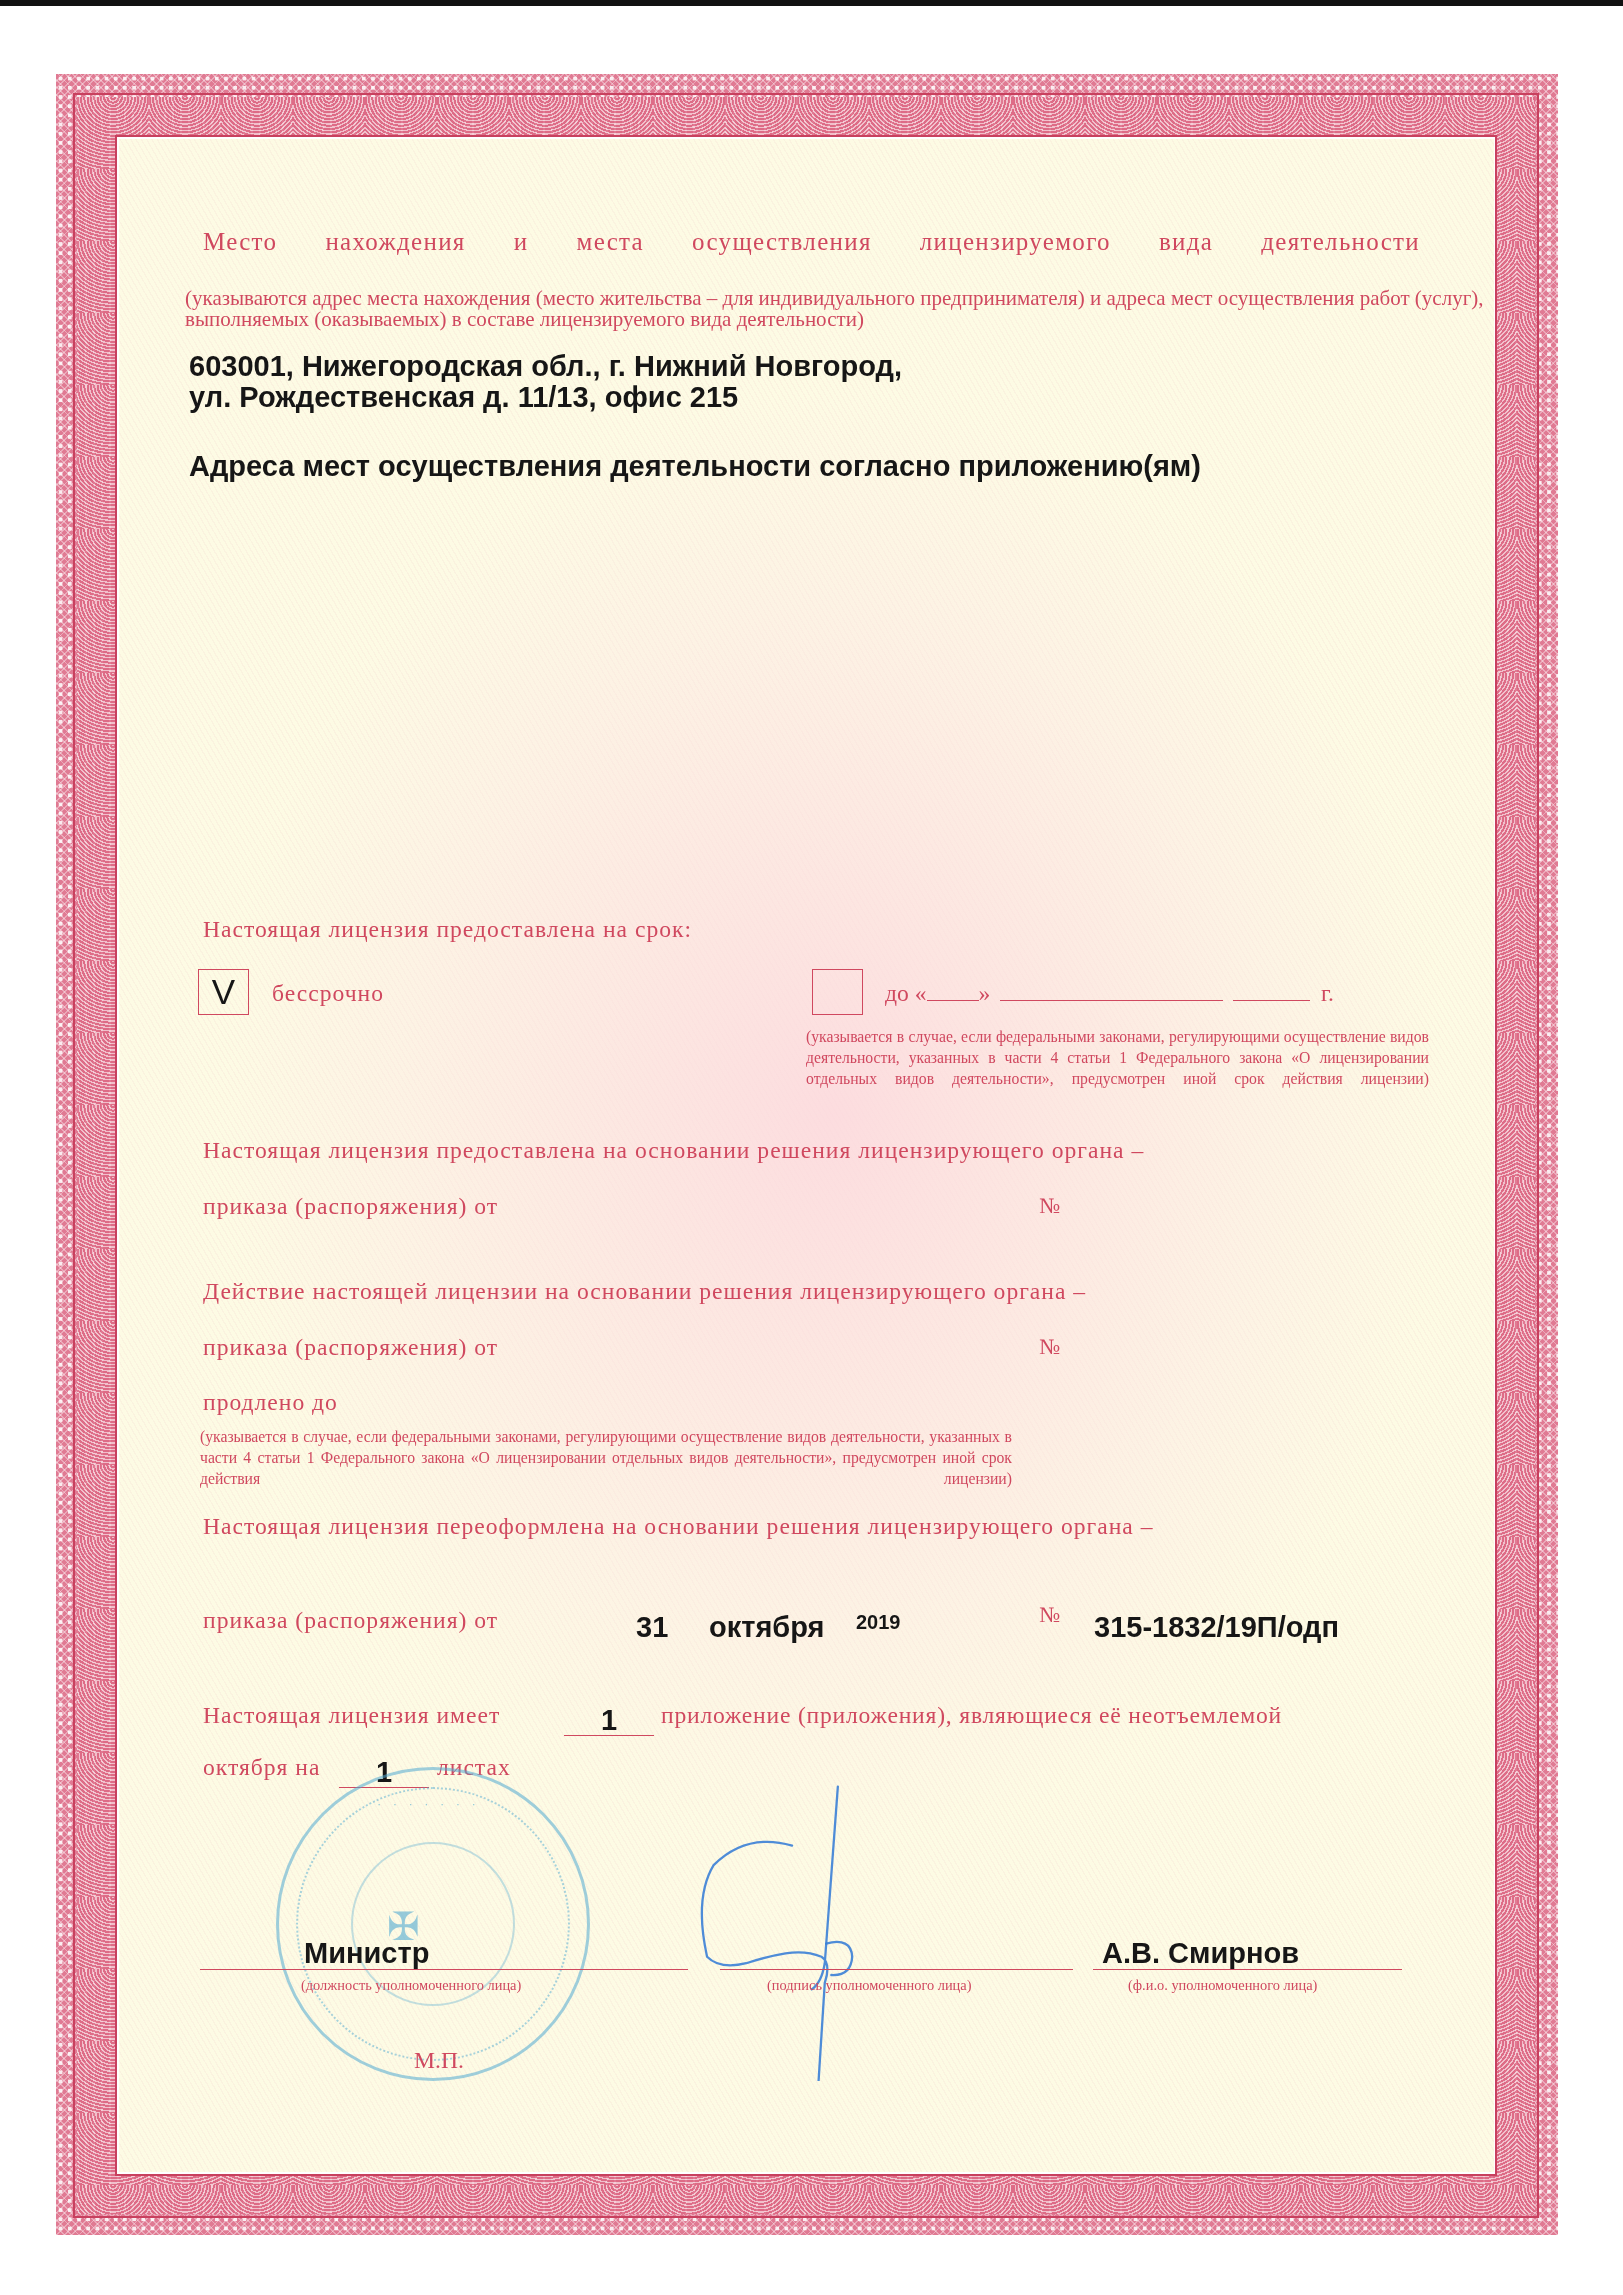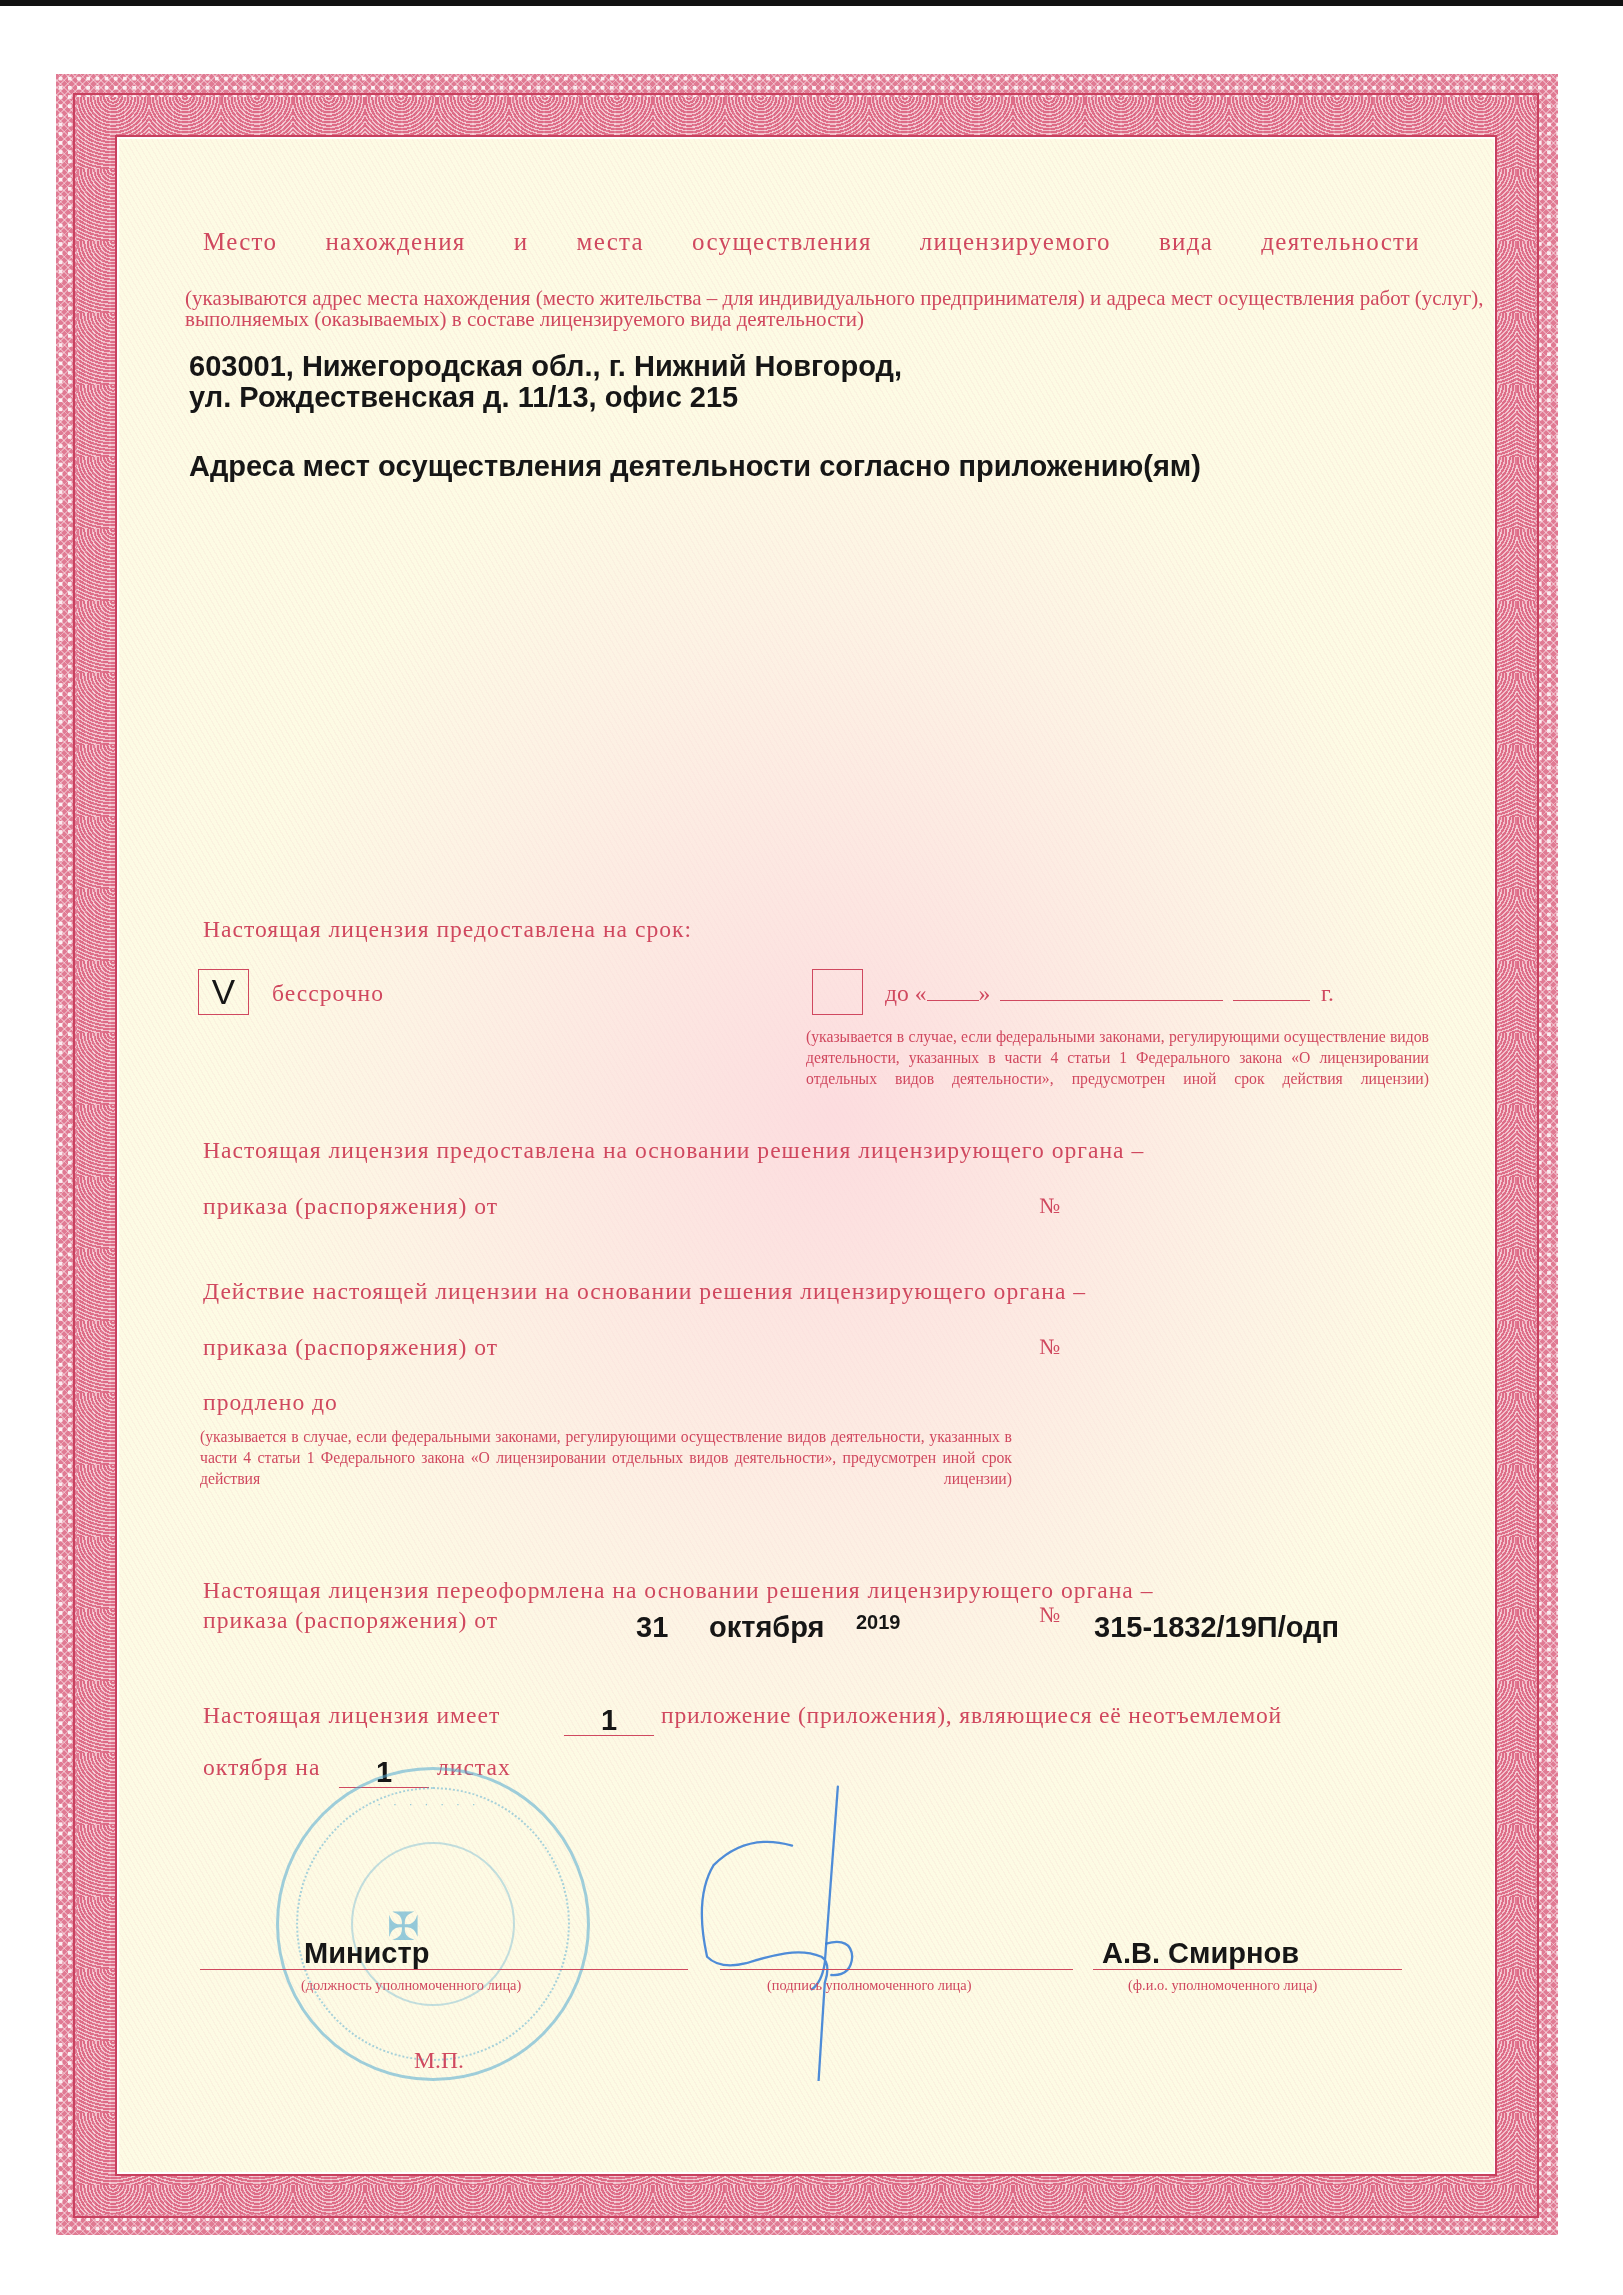--- a/index.html
+++ b/index.html
@@ -131,21 +131,21 @@
 <div class="red section-label" style="top:1137px;">Настоящая лицензия предоставлена на основании решения лицензирующего органа –</div>
 <div class="red section-label" style="top:1193px;">приказа (распоряжения)  от</div>
 <div class="red num-sign" style="left:1039px; top:1193px;">№</div>
 
 <div class="red section-label" style="top:1278px;">Действие настоящей лицензии на основании решения лицензирующего органа –</div>
 <div class="red section-label" style="top:1334px;">приказа (распоряжения)  от</div>
 <div class="red num-sign" style="left:1039px; top:1334px;">№</div>
 <div class="red section-label" style="top:1389px;">продлено до</div>
 <div class="red lnote" style="top:1426px;">(указывается в случае, если федеральными законами, регулирующими осуществление видов деятельности, указанных в части 4 статьи 1 Федерального закона «О лицензировании отдельных видов деятельности», предусмотрен иной срок действия лицензии)</div>
 
-<div class="red section-label" style="top:1577px;">Настоящая лицензия переоформлена на основании решения лицензирующего органа –</div>
+<div class="red section-label" style="top:1513px;">Настоящая лицензия переоформлена на основании решения лицензирующего органа –</div>
 <div class="red section-label" style="top:1607px;">приказа (распоряжения)  от</div>
 <div class="blk" style="left:636px; top:1611px; font-size:29px;">31</div>
 <div class="blk" style="left:709px; top:1611px; font-size:29px;">октября</div>
 <div class="blk" style="left:856px; top:1611px; font-size:20px;">2019</div>
 <div class="red num-sign" style="left:1039px; top:1602px;">№</div>
 <div class="blk" style="left:1094px; top:1611px; font-size:29px;">315-1832/19П/одп</div>
 
 <div class="red section-label" style="top:1702px;">Настоящая лицензия имеет</div>
 <div class="fill-under" style="left:564px; top:1706px; width:90px;">1</div>
 <div class="red section-label" style="left:661px; top:1702px; letter-spacing:0.8px;">приложение (приложения), являющиеся её неотъемлемой</div>

